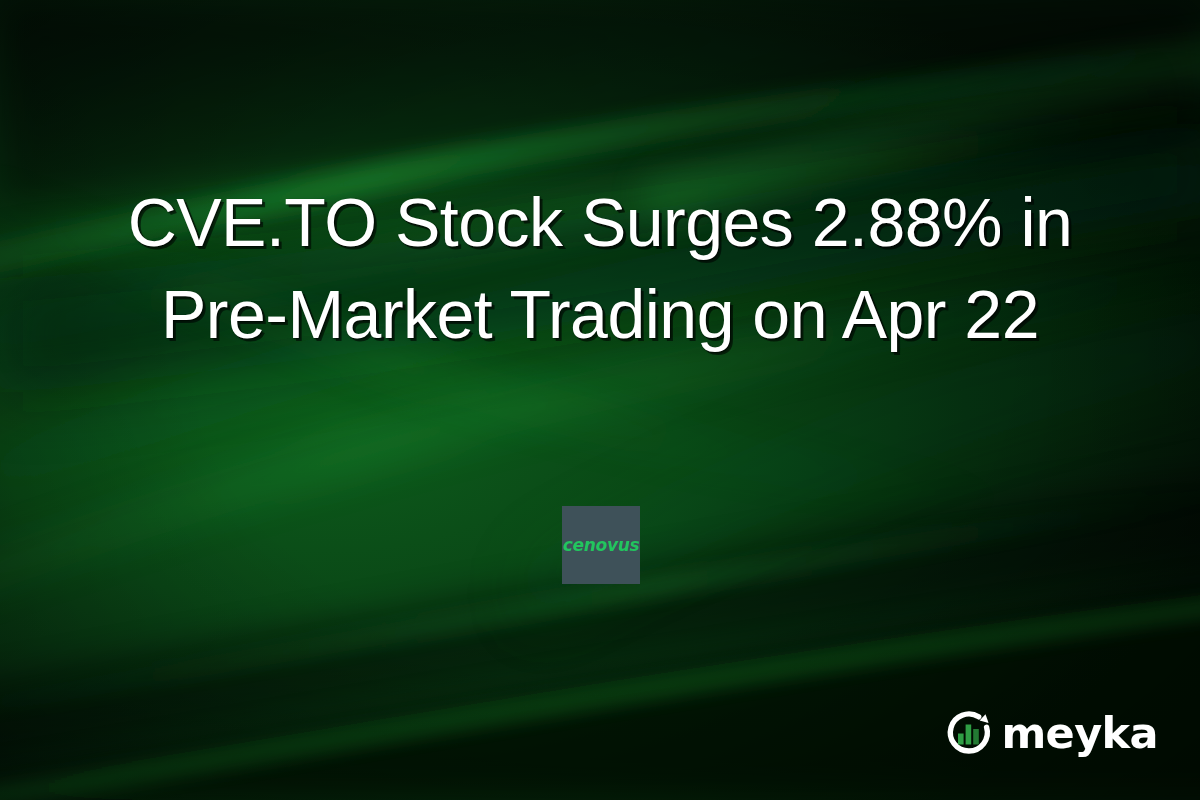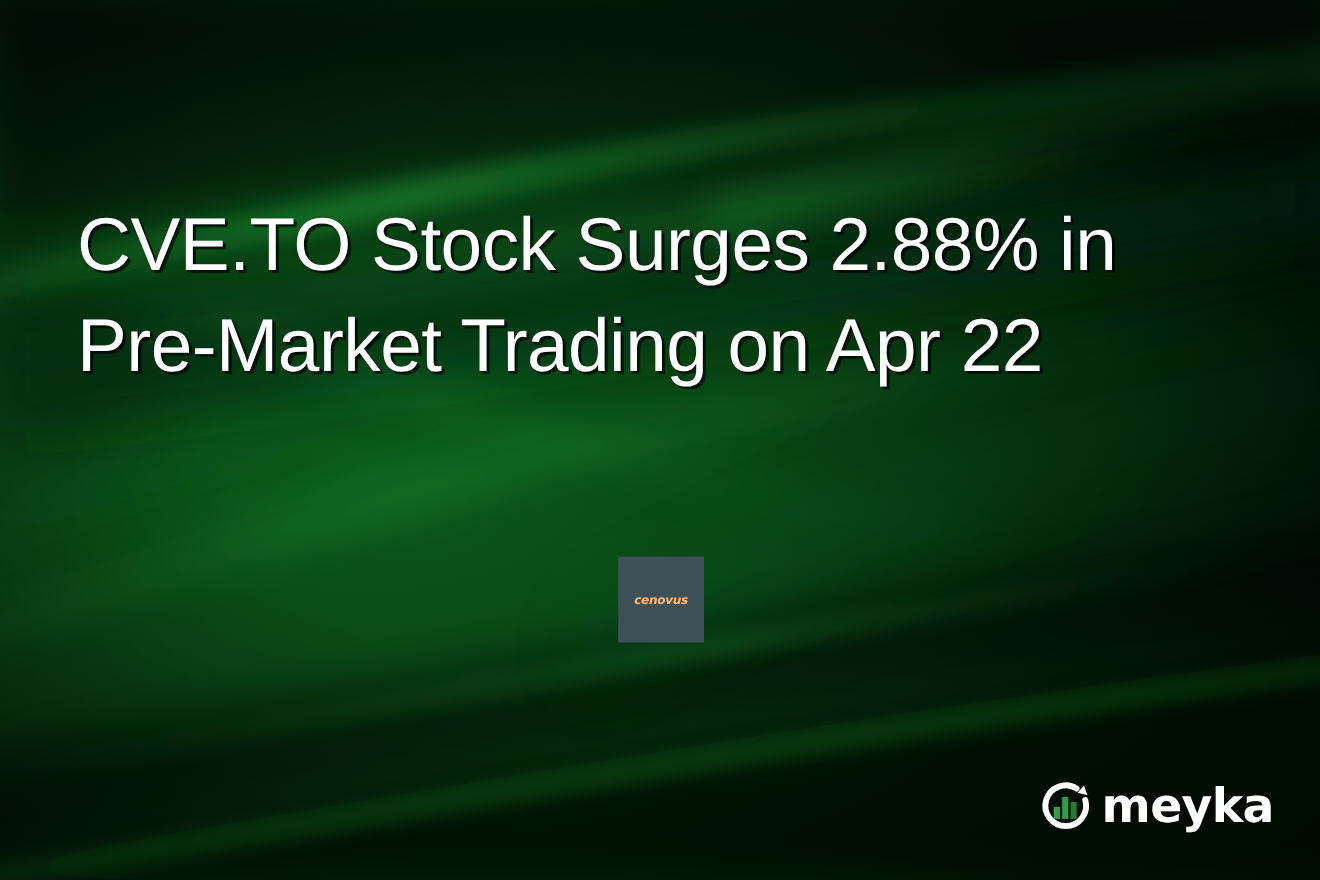--- a/index.html
+++ b/index.html
@@ -39,21 +39,21 @@
   .content {
     position:absolute; inset:0;
     display:flex;
     flex-direction:column;
     align-items:center;
   }
 
   .headline {
     width:1060px;
     margin-top:176px;
-    text-align:left;
+    text-align:center;
     color:#ffffff;
     font-size:68px;
     line-height:92px;
     font-weight:400;
     letter-spacing:-0.5px;
     text-shadow: 3px 3px 0 rgba(0,0,0,0.55), 1px 1px 2px rgba(0,0,0,0.75);
     white-space:pre-wrap;
   }
 
   .company-logo {
@@ -61,22 +61,22 @@
     left:562px;
     top:506px;
     width:78px;
     height:78px;
     background:#3e5159;
     display:flex;
     align-items:center;
     justify-content:center;
   }
   .company-logo .wordmark {
-    color:#fdba74;
-    font-size:11px;
+    color:#22c55e;
+    font-size:17px;
     font-style:italic;
     font-weight:700;
     letter-spacing:-0.3px;
     font-family:"DejaVu Sans", sans-serif;
   }
 
   
   .brand {
     position:absolute;
     right:42px;

